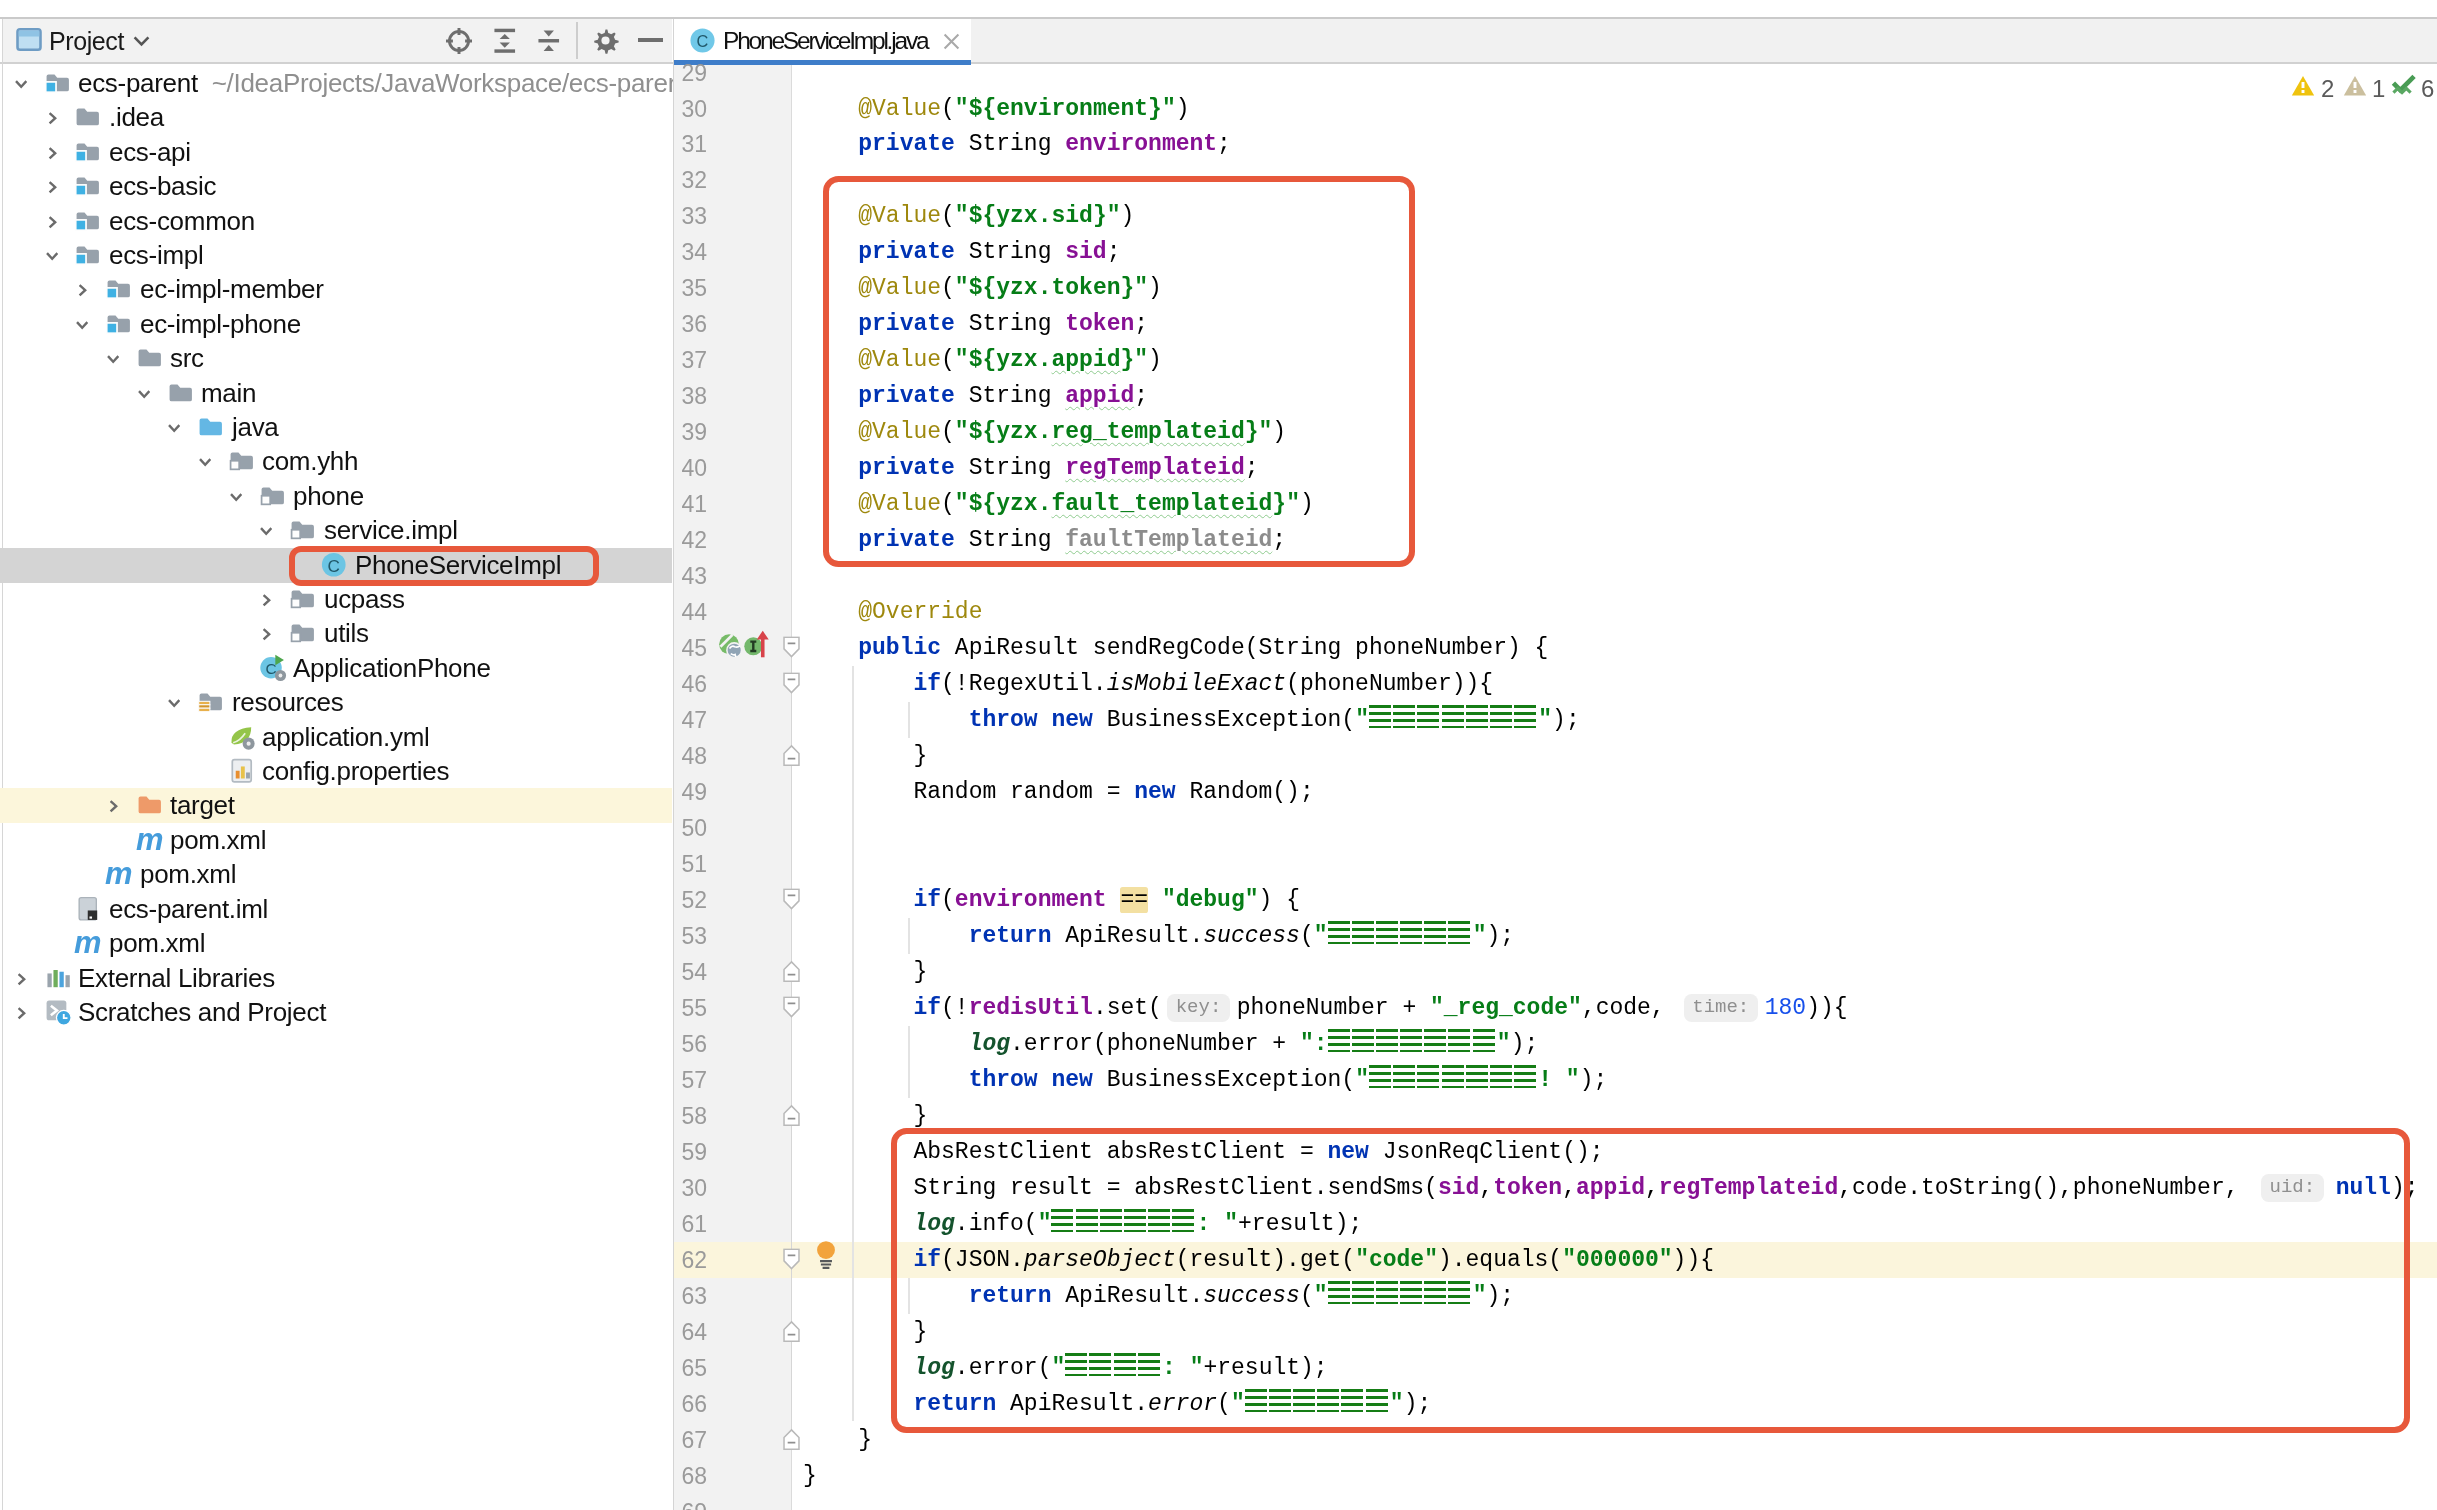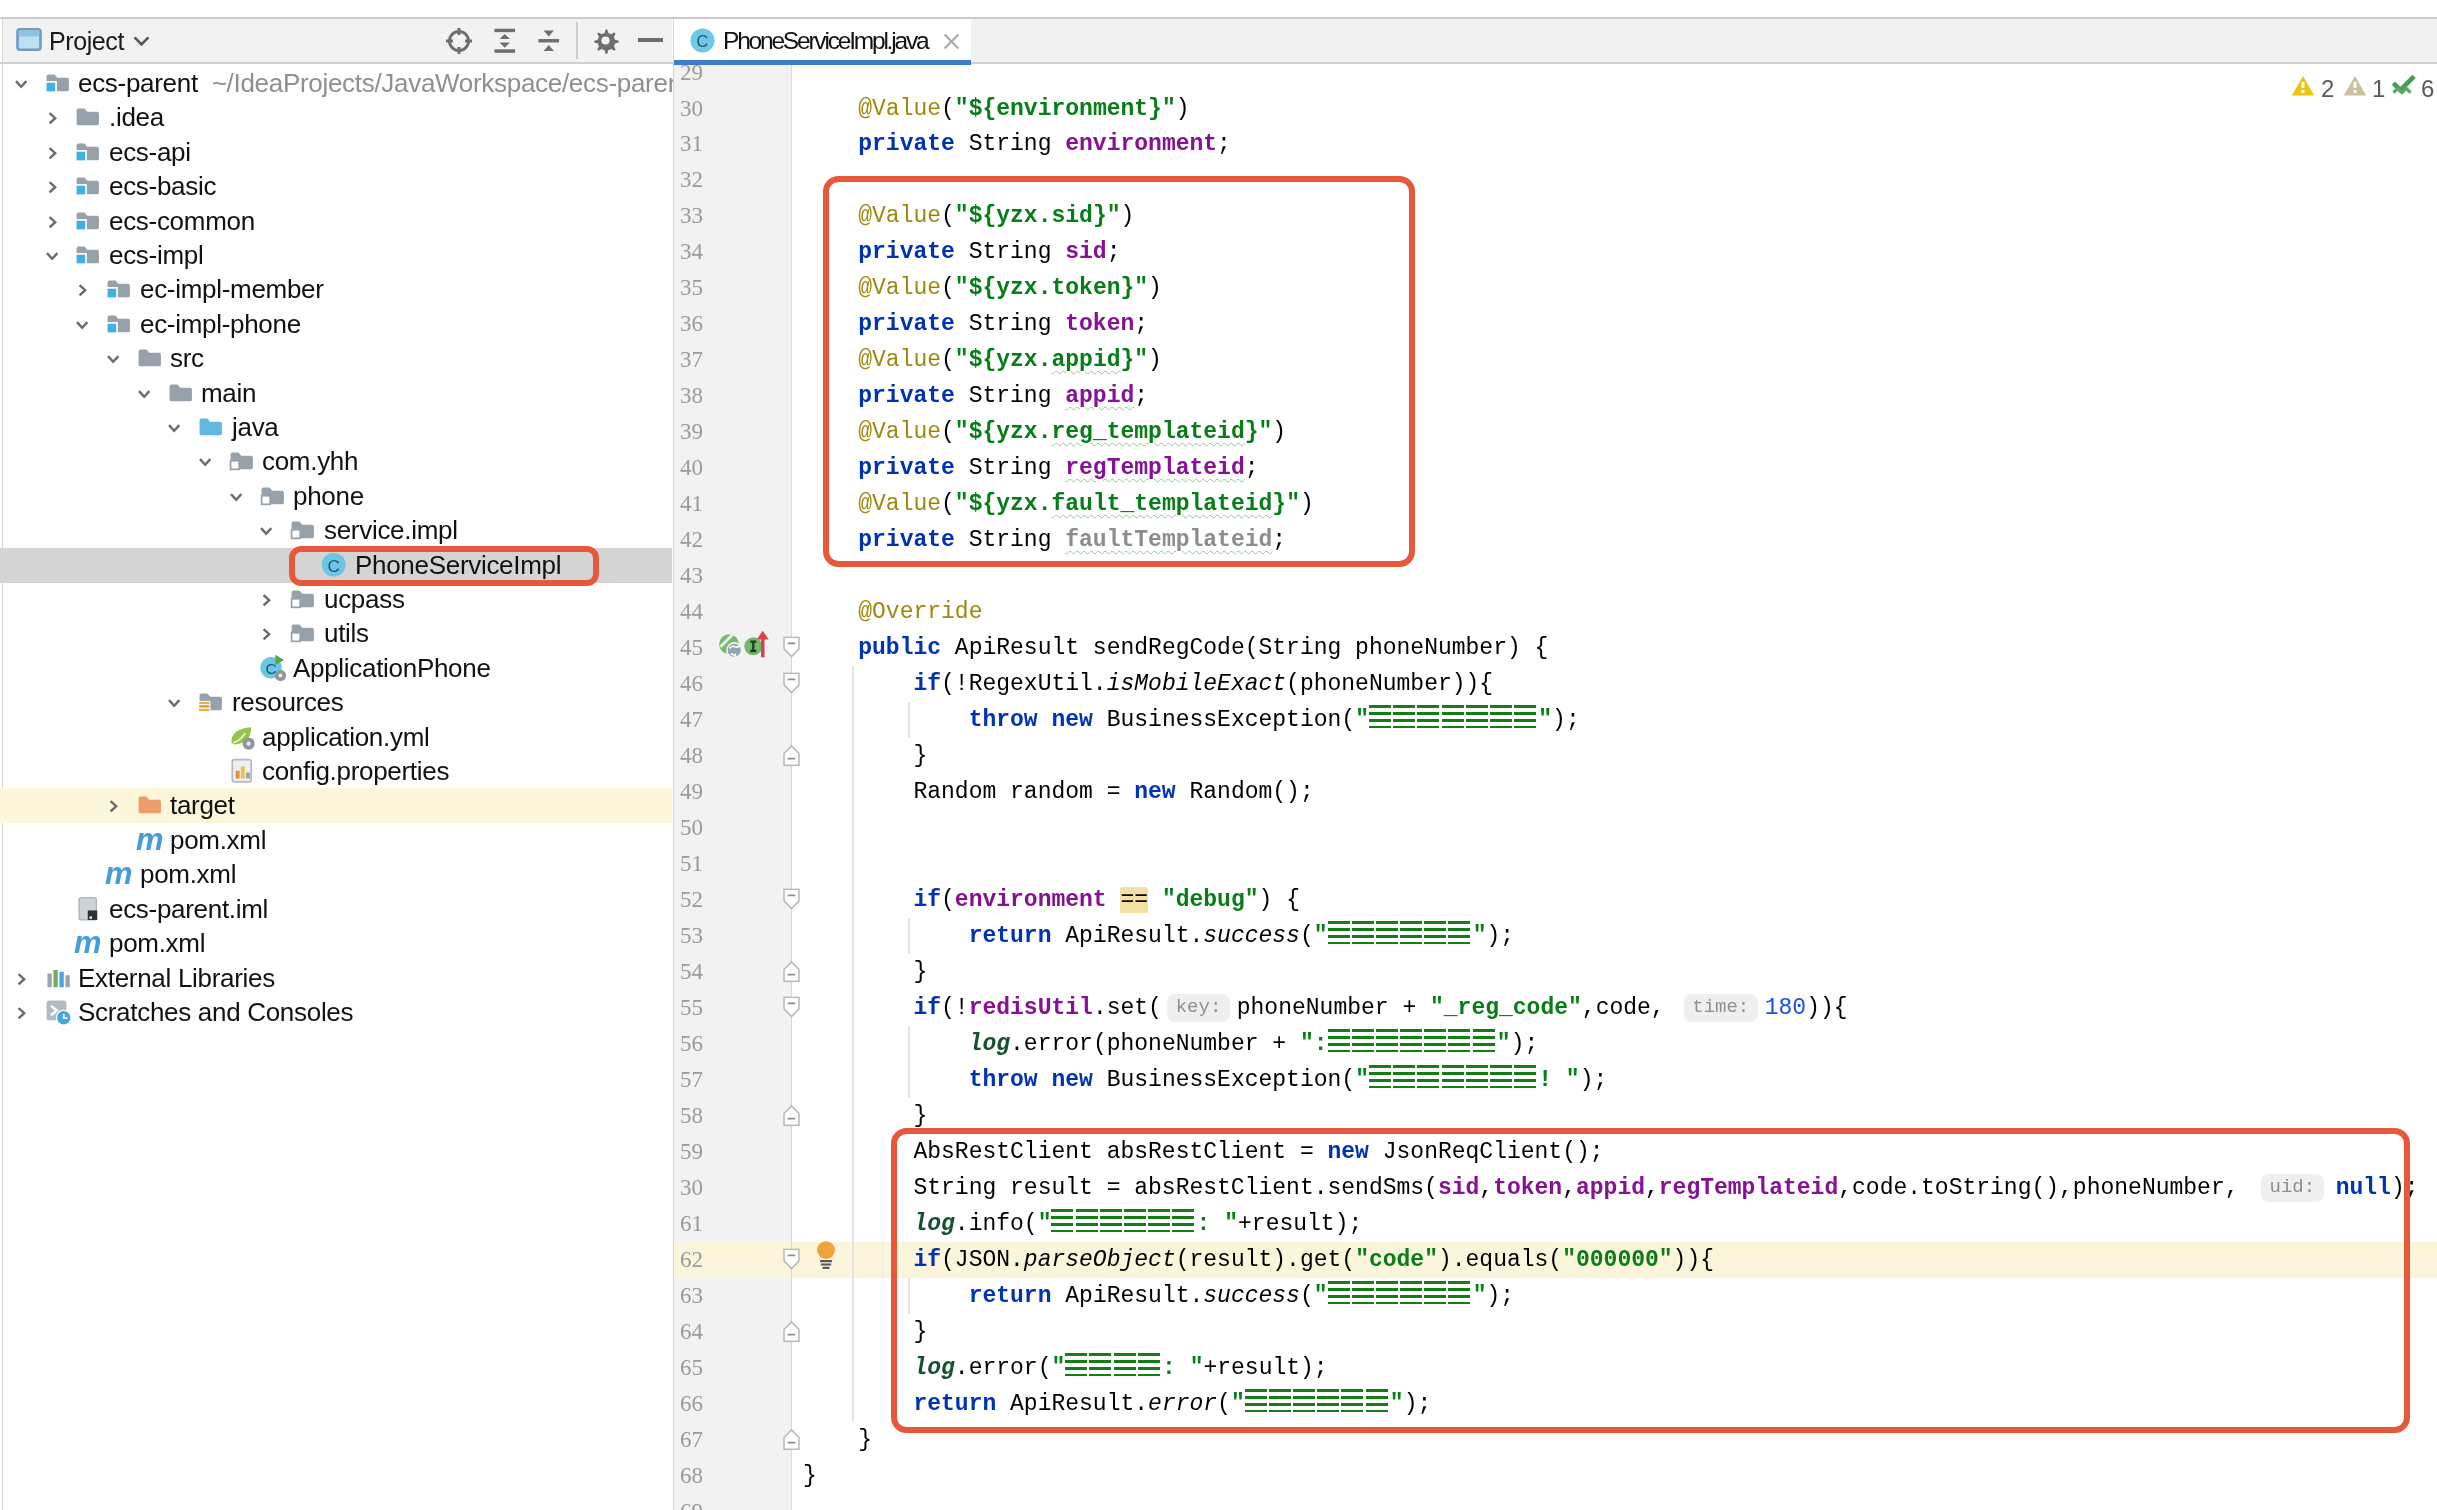--- a/index.html
+++ b/index.html
@@ -23,21 +23,21 @@
 .tx{position:absolute;top:0;height:34px;line-height:35px;font-size:26px;letter-spacing:-0.3px;color:#111;white-space:pre;}
 .b{font-weight:normal;}
 .pp{color:#8F8F8F;}
 #selrow{left:0;top:538px;width:672px;height:35px;background:#D4D4D4;}
 #tgtrow{left:0;top:778px;width:672px;height:35px;background:#FCF6DB;}
 #treebox{left:289px;top:536px;width:298px;height:27.5px;border:6px solid #E7583B;border-radius:12px;}
 
 #gutter{left:674px;top:55px;width:118px;height:1455px;background:#F2F2F2;}
 #gutline{left:791px;top:55px;width:1.3px;height:1455px;background:#DBDBDB;}
 #curline{left:674px;top:1232px;width:1763px;height:36px;background:#FBF5DC;}
-.ln{position:absolute;left:676px;width:31px;text-align:center;height:36px;line-height:36px;font-family:Liberation Serif, serif;font-size:23px;color:#9A9A9A;}
+.ln{position:absolute;left:676px;width:31px;text-align:right;height:36px;line-height:36px;font-family:Liberation Sans, sans-serif;font-size:23px;color:#9A9A9A;}
 .cr{position:absolute;left:803px;height:36px;line-height:36px;font-family:"Liberation Mono",monospace;font-size:23px;color:#000;white-space:pre;}
 .k{color:#0033B3;font-weight:bold;}
 .a{color:#9E880D;}
 .s{color:#067D17;font-weight:bold;}
 .n{color:#1750EB;}
 .f{color:#871094;font-weight:bold;}
 .fi{color:#14532d;font-weight:bold;font-style:italic;}
 .i{font-style:italic;}
 .g{color:#8C8C8C;font-weight:bold;}
 .u{text-decoration:underline wavy 1.3px #8FCB8F;text-underline-offset:4.3px;}
@@ -388,21 +388,21 @@
       </svg>
       <span class="tx" style="left:78px">External Libraries</span>
     </div>
 <div class="tr" style="top:985px">
       <svg class="ch" style="left:13px" viewBox="0 0 18 18" width="15.5" height="15.5">
         <use href="#chr"></use>
       </svg>
       <svg class="ic" style="left:44px" viewBox="0 0 32 32" width="27.5" height="27.5">
         <use href="#scr"></use>
       </svg>
-      <span class="tx" style="left:78px">Scratches and Consoles</span>
+      <span class="tx" style="left:78px">Scratches and Project</span>
     </div>
 <div class="abs" id="treebox"></div>
 
 <svg width="0" height="0" style="position:absolute">
       <defs>
 <symbol id="fmd" viewBox="0 0 20 26">
           <path d="M1.2 1.2 H18.8 V15 L10 24 L1.2 15 Z" fill="#fff" stroke="#B9B9B9" stroke-width="1.8"></path>
           <path d="M5.5 8.5 H14.5" stroke="#8F8F8F" stroke-width="2"></path>
         </symbol>
 <symbol id="fmu" viewBox="0 0 20 26">

